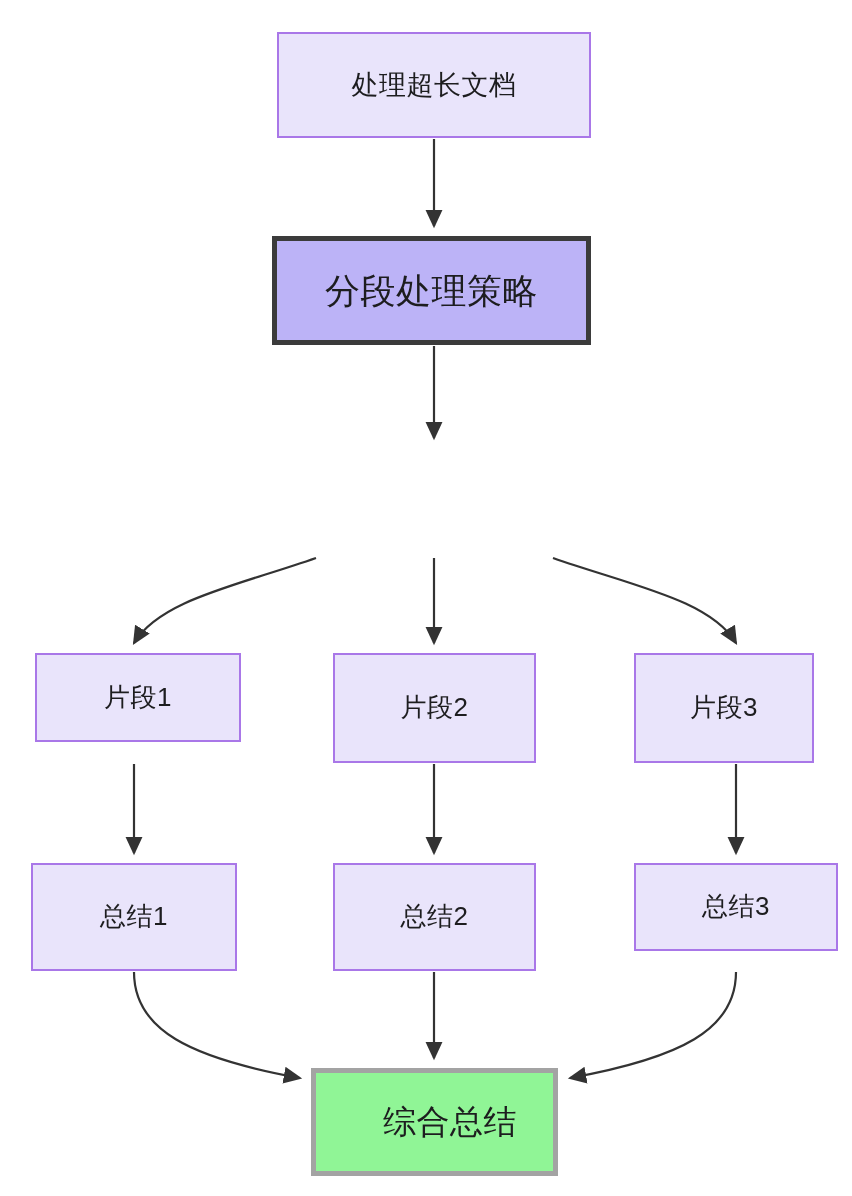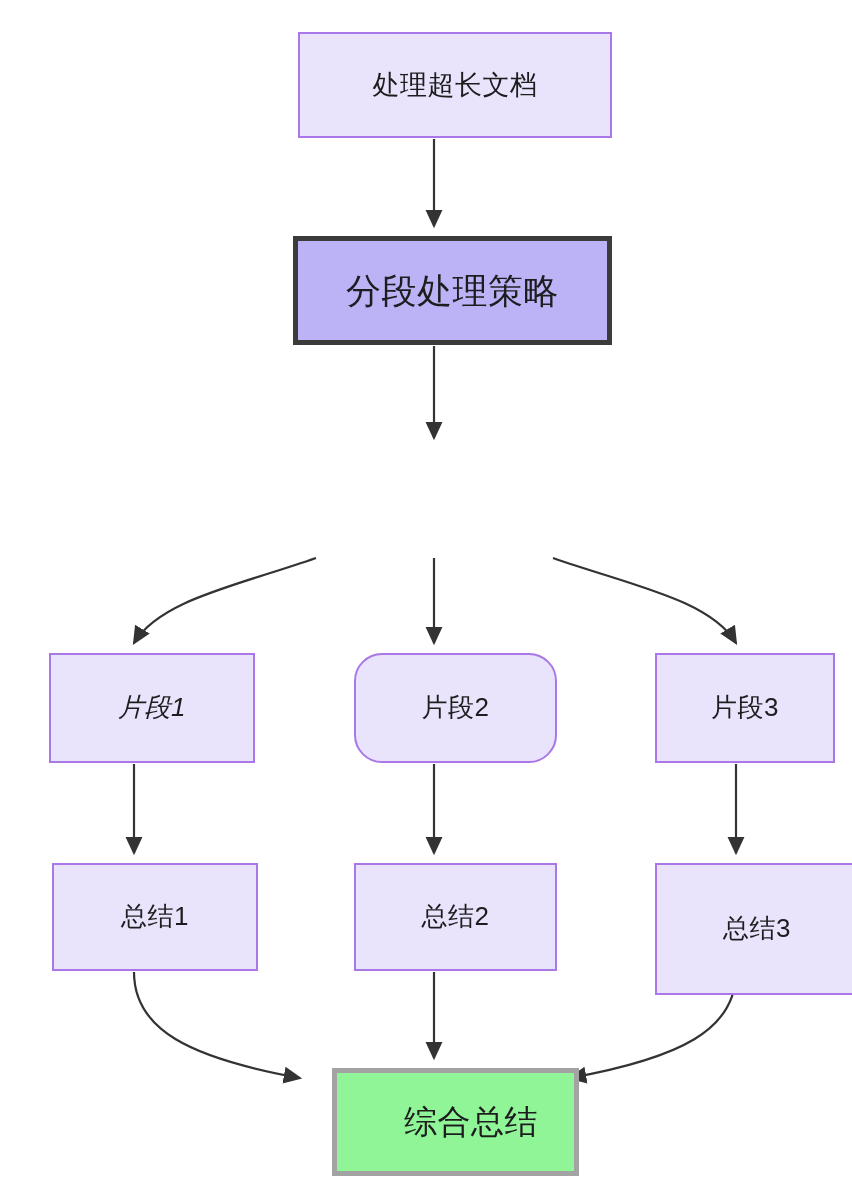--- a/index.html
+++ b/index.html
@@ -28,21 +28,20 @@
   .node {
     position: absolute;
     box-sizing: border-box;
     display: flex;
     align-items: center;
     justify-content: center;
     text-align: center;
     color: #1d1d1f;
     line-height: 1.2;
     letter-spacing: 0.5px;
-    margin-left: 21px;
   }
   .node-plain {
     background: #e9e4fb;
     border: 2px solid #a977e8;
     font-size: 27px;
   }
   .node-strategy {
     background: #bcb3f7;
     border: 5px solid #3b3b3b;
     font-size: 35px;
@@ -98,41 +97,41 @@
 
   <div class="node node-plain" style="left:277px; top:32px; width:314px; height:106px;">
     <span class="node-label">处理超长文档</span>
   </div>
 
   <div class="node node-strategy" style="left:272px; top:236px; width:319px; height:109px;">
     <span class="node-label">分段处理策略</span>
   </div>
 
 
-  <div class="node node-plain node-small" style="left:28px; top:653px; width:206px; height:110px;font-style:italic;">
+  <div class="node node-plain node-small" style="left:35px; top:653px; width:206px; height:89px;">
     <span class="node-label">片段1</span>
   </div>
 
-  <div class="node node-plain node-small" style="left:333px; top:653px; width:203px; height:110px;border-radius:28px;">
+  <div class="node node-plain node-small" style="left:333px; top:653px; width:203px; height:110px;">
     <span class="node-label">片段2</span>
   </div>
 
   <div class="node node-plain node-small" style="left:634px; top:653px; width:180px; height:110px;">
     <span class="node-label">片段3</span>
   </div>
 
   <div class="node node-plain node-small" style="left:31px; top:863px; width:206px; height:108px;">
     <span class="node-label">总结1</span>
   </div>
 
   <div class="node node-plain node-small" style="left:333px; top:863px; width:203px; height:108px;">
     <span class="node-label">总结2</span>
   </div>
 
-  <div class="node node-plain node-small" style="left:634px; top:863px; width:204px; height:132px;">
+  <div class="node node-plain node-small" style="left:634px; top:863px; width:204px; height:88px;">
     <span class="node-label">总结3</span>
   </div>
 
   <div class="node node-final" style="left:311px; top:1068px; width:247px; height:108px;">
     <span class="node-label">综合总结</span>
   </div>
 
 </div>
 
 </body></html>

